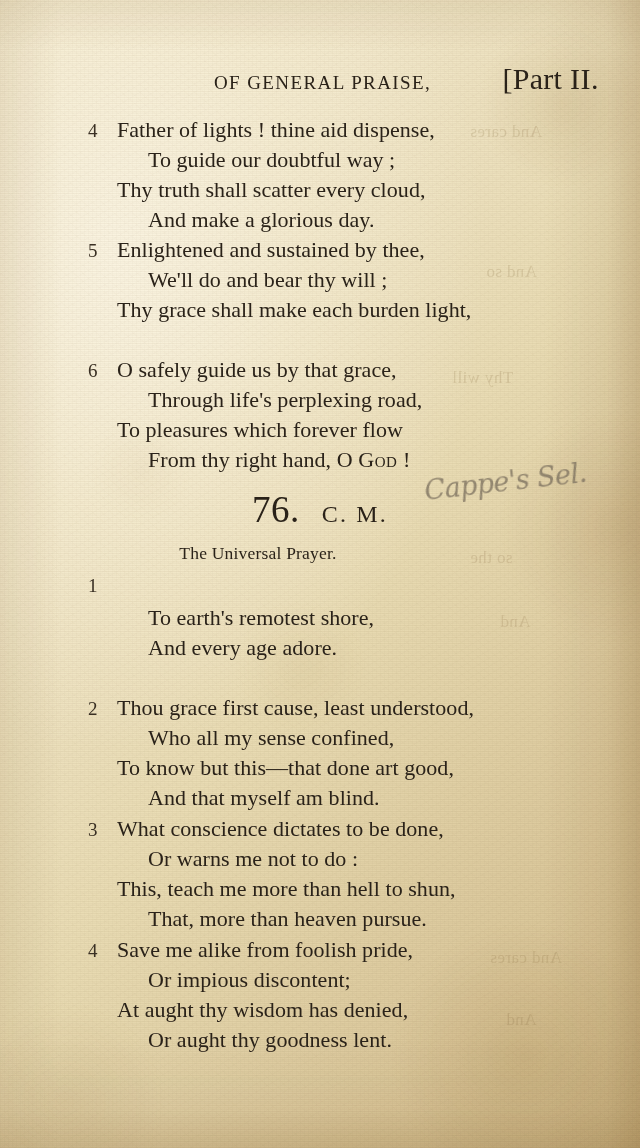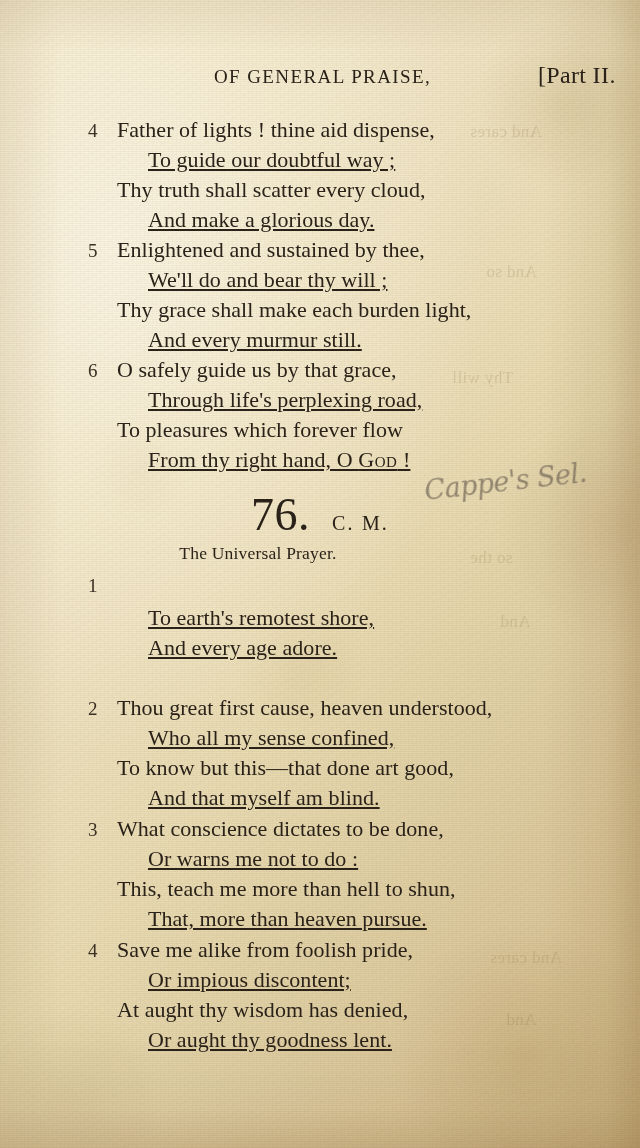--- a/index.html
+++ b/index.html
@@ -96,22 +96,22 @@
   }
   .rh-title {
     font-variant: small-caps;
     font-size: 19px;
     letter-spacing: 1.4px;
     margin-left: 126px;
     white-space: nowrap;
   }
   .rh-part {
     margin-left: auto;
-    margin-right: 10px;
-    font-size: 24px;
+    margin-right: 27px;
+    font-size: 30px;
     letter-spacing: 0.3px;
     white-space: nowrap;
   }
   .rh-part .rn {
     font-variant: small-caps;
     letter-spacing: 0.5px;
   }
 
   
   .stanza {
@@ -130,42 +130,41 @@
     font-size: 19px;
     text-align: left;
     color: #3a3024;
   }
   .ltext {
     font-size: 22px;
     letter-spacing: 0.05px;
   }
   .ltext.ind {
     padding-left: 31px;
-    text-decoration: underline;
   }
   .sc {
     font-variant: small-caps;
     letter-spacing: 0.6px;
   }
 
   
   .hymn-head {
     position: absolute;
     left: 0;
     width: 640px;
     text-align: center;
   }
   .hymn-no {
-    font-size: 46px;
+    font-size: 37px;
     letter-spacing: 0.5px;
     vertical-align: baseline;
     text-align: right;
   }
   .hymn-meter {
-    font-size: 20px;
+    font-size: 24px;
     font-variant: small-caps;
     letter-spacing: 2.2px;
     margin-left: 22px;
   }
   .hymn-sub {
     position: absolute;
     left: 0;
     width: 516px;
     text-align: center;
     font-size: 17.5px;
@@ -245,24 +244,20 @@
         <span class="ltext">Enlightened and sustained by thee,</span>
       </div>
       <div class="line">
         <span class="vnum"></span>
         <span class="ltext ind">We'll do and bear thy will ;</span>
       </div>
       <div class="line">
         <span class="vnum"></span>
         <span class="ltext">Thy grace shall make each burden light,</span>
       </div>
-      <div class="line">
-        <span class="vnum"></span>
-        <span class="ltext ind">And every murmur still.</span>
-      </div>
     </div>
 
     <div class="stanza" style="top:357px;">
       <div class="line">
         <span class="vnum">6</span>
         <span class="ltext">O safely guide us by that grace,</span>
       </div>
       <div class="line">
         <span class="vnum"></span>
         <span class="ltext ind">Through life's perplexing road,</span>
@@ -293,21 +288,21 @@
       </div>
       <div class="line">
         <span class="vnum"></span>
         <span class="ltext ind">And every age adore.</span>
       </div>
     </div>
 
     <div class="stanza" style="top:695px;">
       <div class="line">
         <span class="vnum">2</span>
-        <span class="ltext">Thou great first cause, heaven understood,</span>
+        <span class="ltext">Thou grace first cause, least understood,</span>
       </div>
       <div class="line">
         <span class="vnum"></span>
         <span class="ltext ind">Who all my sense confined,</span>
       </div>
       <div class="line">
         <span class="vnum"></span>
         <span class="ltext">To know but this—that done art good,</span>
       </div>
       <div class="line">

